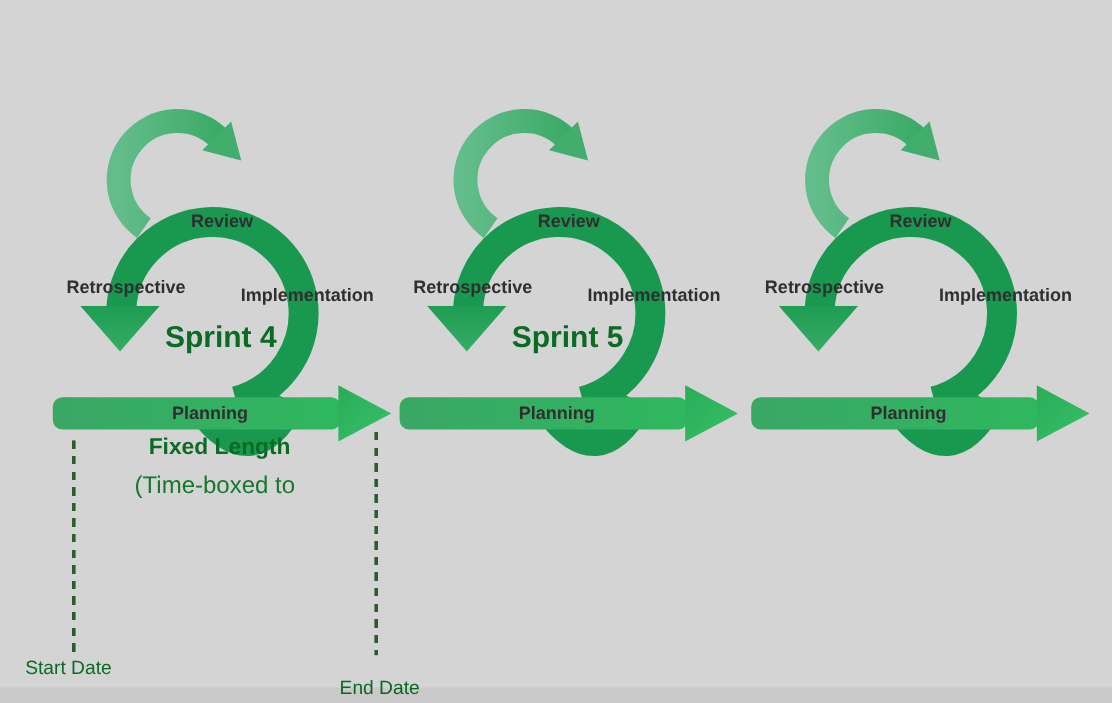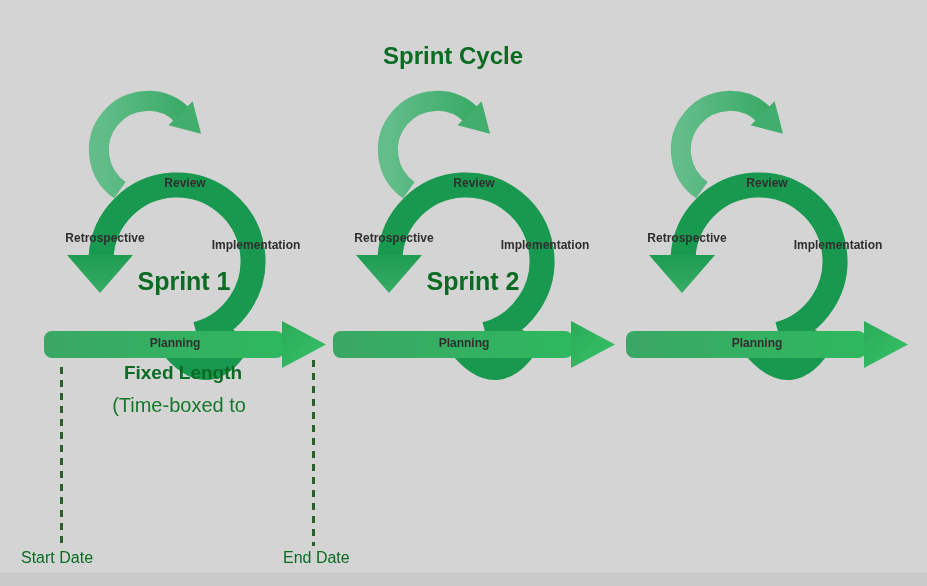--- a/index.html
+++ b/index.html
@@ -30,21 +30,21 @@
   }
   .sprint{
     position:absolute;top:85px;width:320px;height:310px;
   }
   .glyph{
     position:absolute;left:0;top:0;width:320px;height:310px;
     filter:blur(0.5px);
   }
   .lbl{
     position:absolute;transform:translateX(-50%);
-    font-size:12px;font-weight:bold;color:var(--label-gray);white-space:nowrap;
+    font-size:15px;font-weight:bold;color:var(--label-gray);white-space:nowrap;
   }
   .lbl-review{top:91px;left:157px;}
   .lbl-retro{top:146px;left:77px;}
   .lbl-impl{top:153px;left:228px;}
   .lbl-planning{top:251px;left:147px;}
   .sprint-name{
     position:absolute;top:182px;left:156px;transform:translateX(-50%);
     font-size:25px;font-weight:bold;color:var(--title-green);white-space:nowrap;
   }
   .dash-line{
@@ -61,21 +61,21 @@
     position:absolute;top:394px;left:179px;transform:translateX(-50%);
     font-size:20px;line-height:23px;color:var(--subtext-green);
     text-align:right;white-space:nowrap;
   }
   .timebox span{display:block;}
   .date-label{
     position:absolute;top:549px;
     font-size:16px;color:var(--title-green);white-space:nowrap;
   }
   .date-start{left:21px;}
-  .date-end{left:283px;}
+  .date-end{left:283px;margin-top:16px;}
 </style>
 </head>
 <body>
 
 <div class="canvas">
 
   <svg width="0" height="0" style="position:absolute" aria-hidden="true">
     <defs>
       <linearGradient id="swirlGrad" x1="0" y1="0" x2="1" y2="0">
         <stop offset="0" stop-color="#63bd8a"></stop>
@@ -100,41 +100,40 @@
         </g>
         <path d="M 168.7 249.4 A 76 76 0 1 0 73.1 172" fill="none" stroke="#18994f" stroke-width="25"></path>
         <path d="M 140 256 Q 182 312 215 250" fill="none" stroke="#18994f" stroke-width="25"></path>
         <polygon points="39,170 105,170 72,208" fill="url(#triGrad)"></polygon>
         <rect x="16" y="246" width="240" height="27" rx="8" fill="url(#barGrad)"></rect>
         <polygon points="254,236 254,283 298,259.5" fill="url(#headGrad)"></polygon>
       </symbol>
     </defs>
   </svg>
 
-  <div class="title">Sprint Cycle</div>
 
   <div class="sprint" style="left:28px">
     <svg class="glyph" viewBox="0 0 320 310">
       <use href="#sprint-glyph"></use>
     </svg>
     <span class="lbl lbl-review">Review</span>
     <span class="lbl lbl-retro">Retrospective</span>
     <span class="lbl lbl-impl">Implementation</span>
-    <span class="sprint-name">Sprint 1</span>
+    <span class="sprint-name">Sprint 4</span>
     <span class="lbl lbl-planning">Planning</span>
   </div>
 
   <div class="sprint" style="left:317px">
     <svg class="glyph" viewBox="0 0 320 310">
       <use href="#sprint-glyph"></use>
     </svg>
     <span class="lbl lbl-review">Review</span>
     <span class="lbl lbl-retro">Retrospective</span>
     <span class="lbl lbl-impl">Implementation</span>
-    <span class="sprint-name">Sprint 2</span>
+    <span class="sprint-name">Sprint 5</span>
     <span class="lbl lbl-planning">Planning</span>
   </div>
 
   <div class="sprint" style="left:610px">
     <svg class="glyph" viewBox="0 0 320 310">
       <use href="#sprint-glyph"></use>
     </svg>
     <span class="lbl lbl-review">Review</span>
     <span class="lbl lbl-retro">Retrospective</span>
     <span class="lbl lbl-impl">Implementation</span>

